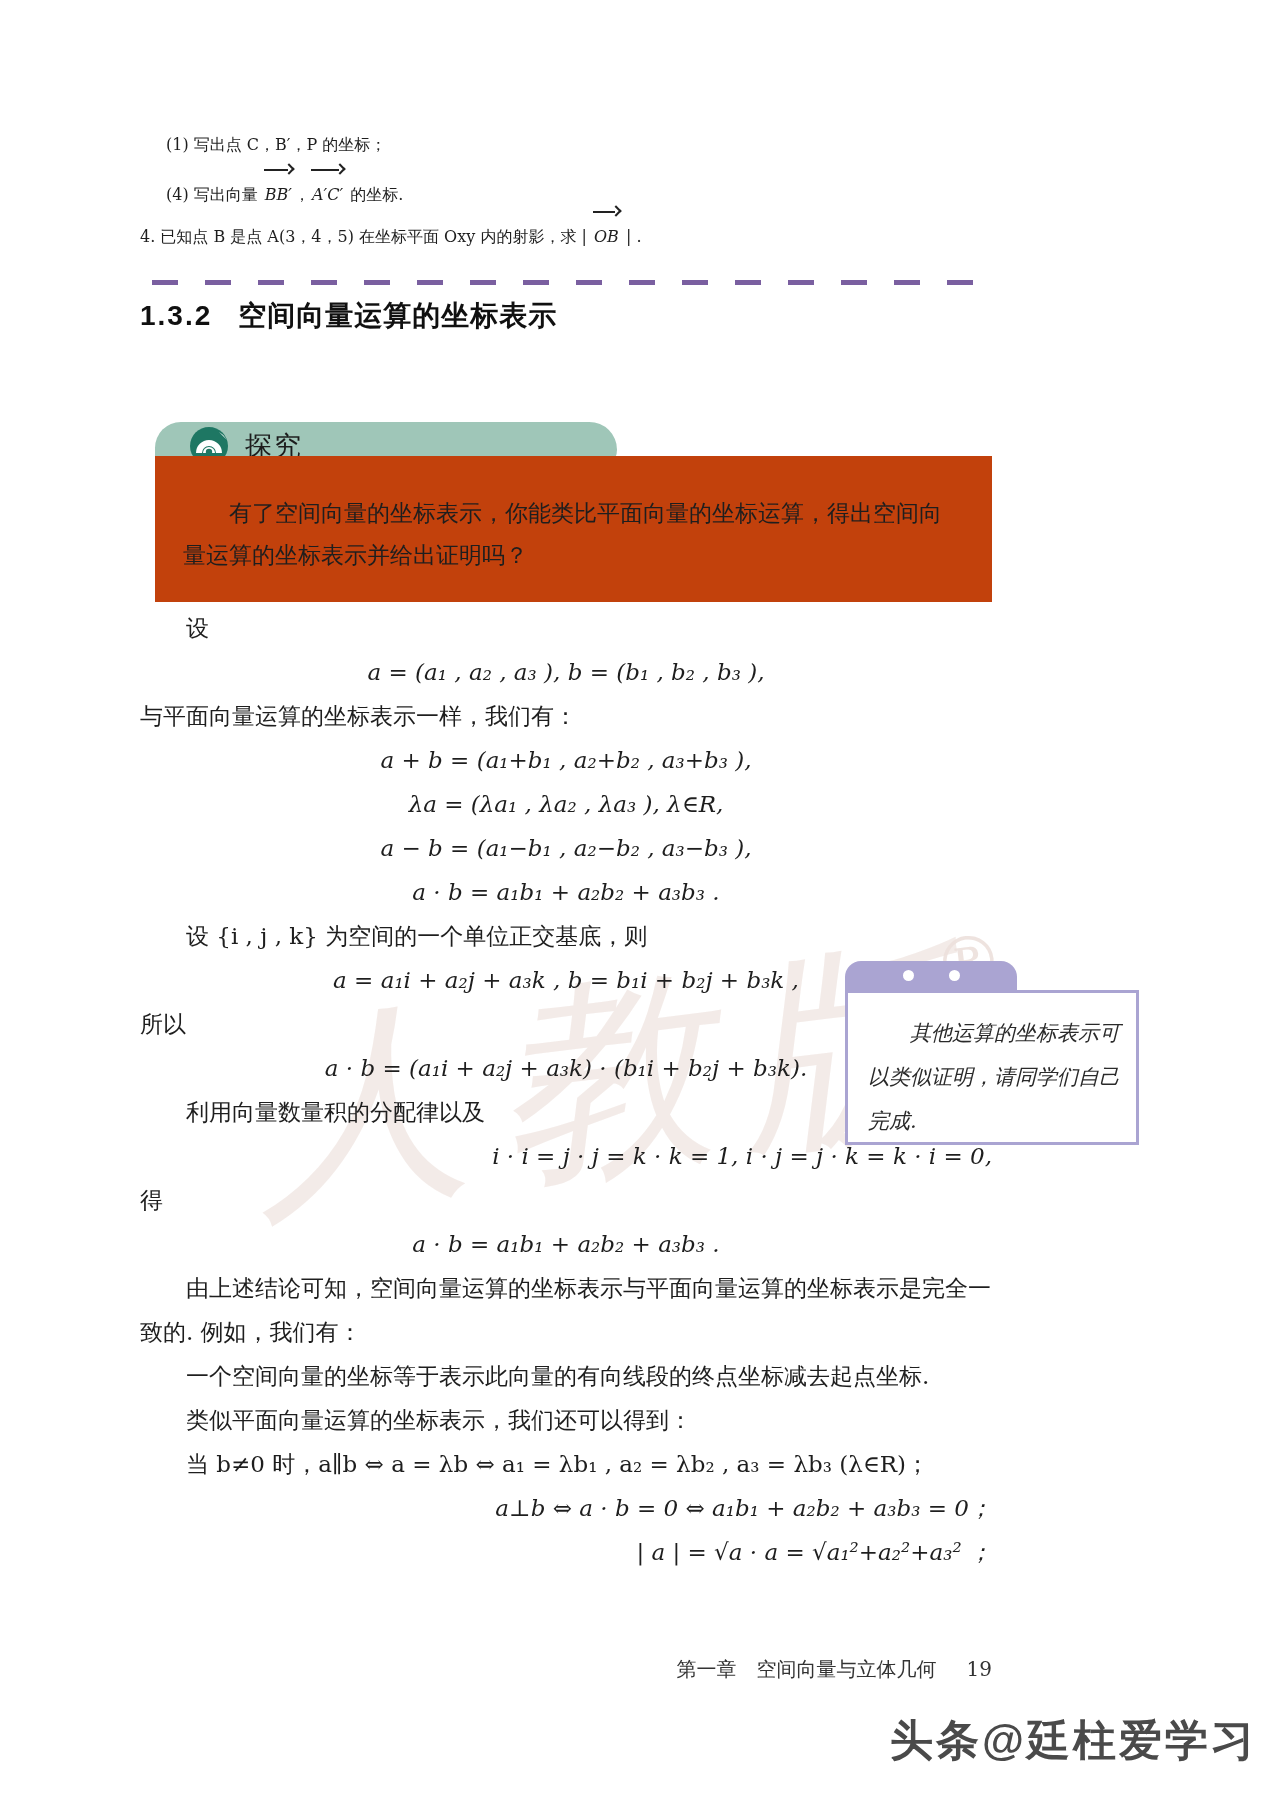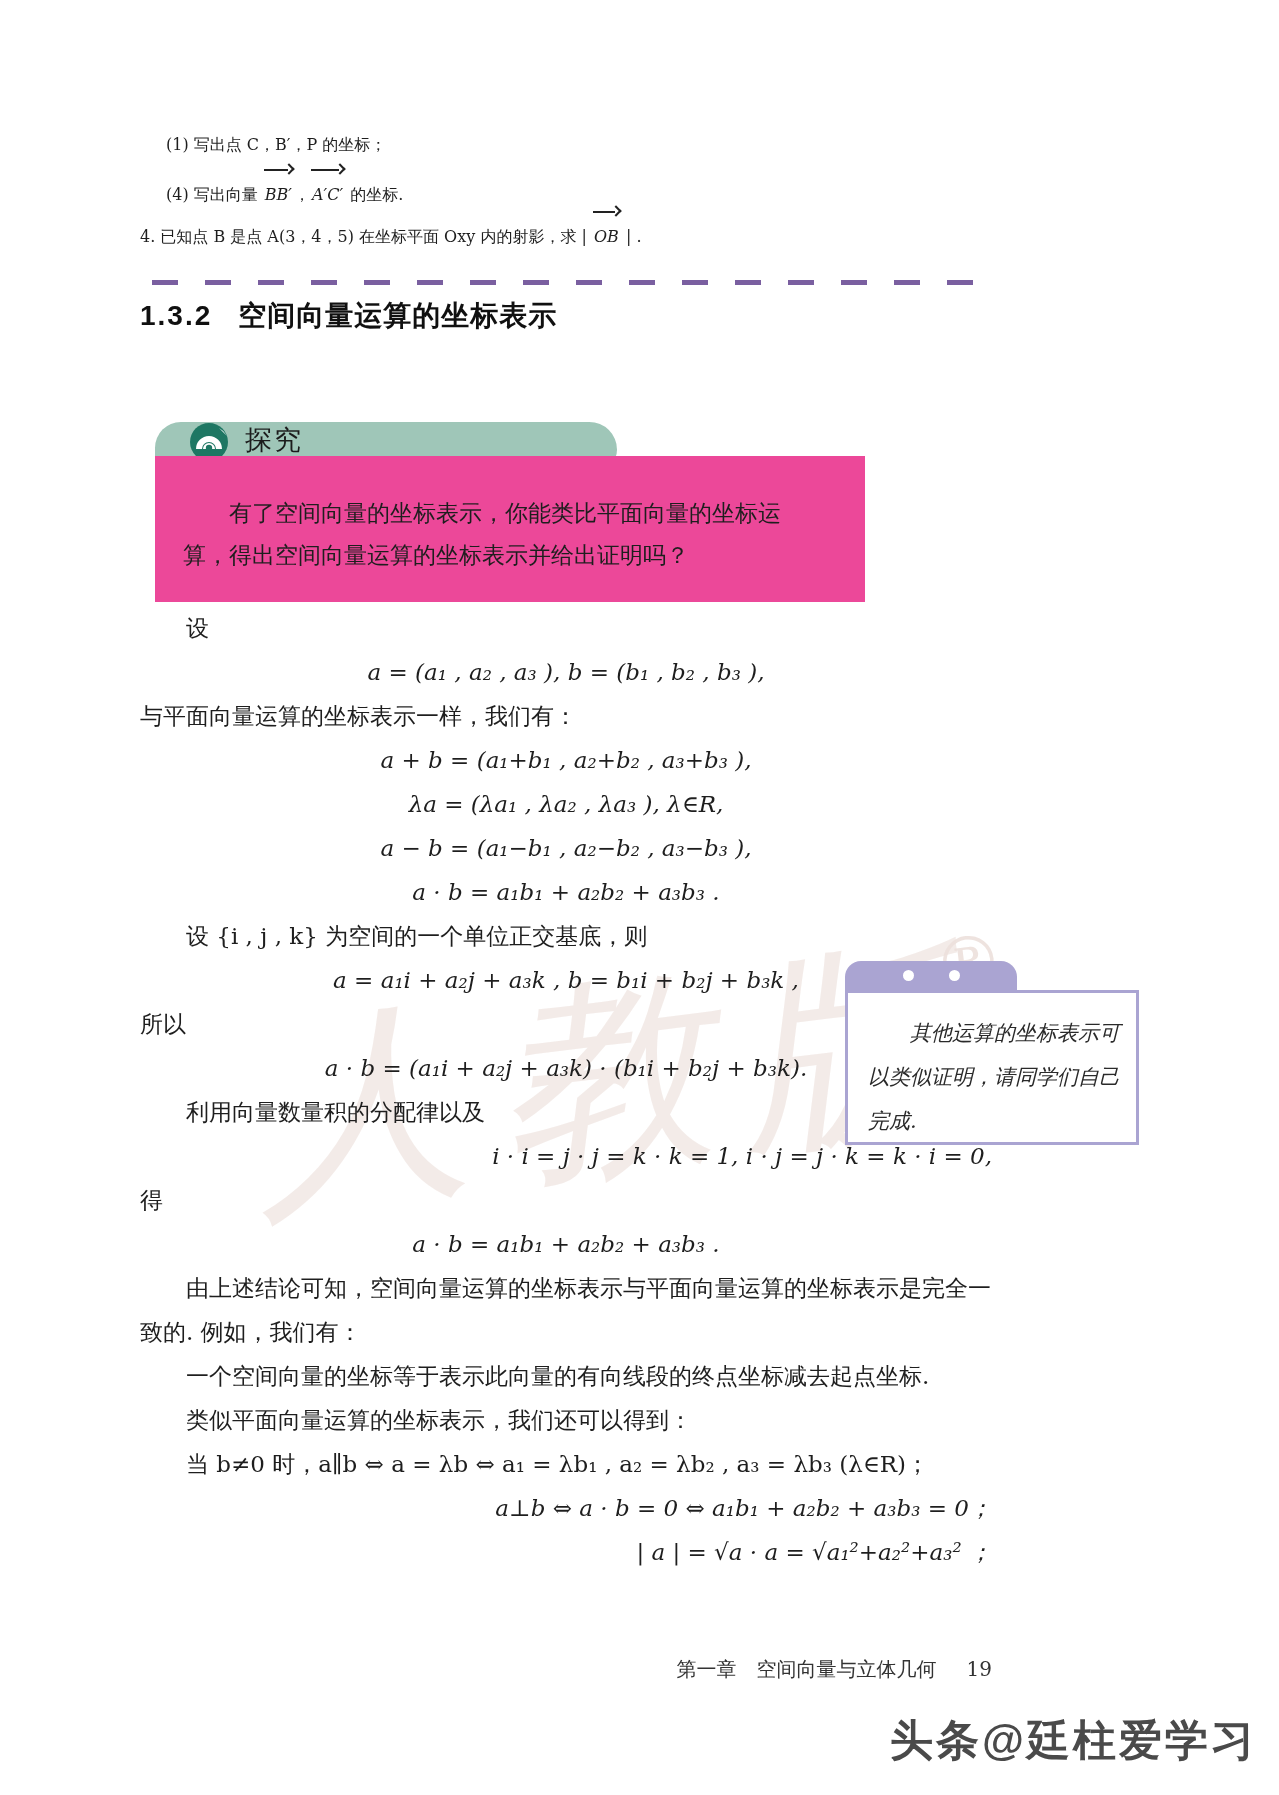--- a/index.html
+++ b/index.html
@@ -31,25 +31,25 @@
   #divider{position:absolute;left:152px;top:280px;width:840px;height:5px;z-index:1;
     background:repeating-linear-gradient(to right,#7a5fa0 0 26px,transparent 26px 53px);}
   
   #heading{position:absolute;left:140px;top:297px;z-index:1;
     font-family:"Liberation Sans","DejaVu Sans",sans-serif;font-weight:bold;
     font-size:28px;color:#101010;letter-spacing:1px;}
   #heading .sec-num{margin-right:26px;letter-spacing:2px;}
   
   #explore{position:absolute;left:155px;top:422px;width:837px;z-index:1;}
   .exp-tab{position:relative;width:462px;height:48px;background:#9fc6b8;
-    border-radius:28px 30px 22px 0;display:flex;padding-left:34px;box-sizing:border-box;}
+    border-radius:28px 30px 22px 0;display:flex;align-items:center;padding-left:34px;box-sizing:border-box;}
   .exp-icon{width:40px;height:40px;flex:0 0 40px;}
   .exp-label{font-family:"Liberation Sans","DejaVu Sans",sans-serif;font-size:27px;color:#1c1c1c;margin-left:16px;letter-spacing:2px;}
-  .exp-body{position:relative;margin-top:-14px;width:710px;box-sizing:border-box;
-    background:#ec4899;padding:36px 40px 26px 28px;font-size:23px;line-height:42px;}
+  .exp-body{position:relative;margin-top:-14px;width:837px;box-sizing:border-box;
+    background:#c2410c;padding:36px 40px 26px 28px;font-size:23px;line-height:42px;}
   .exp-body .txt{text-indent:2em;}
   
   #content{position:absolute;left:140px;top:606px;width:852px;z-index:1;
     font-size:23px;line-height:44px;}
   #content .para{text-indent:2em;}
   #content .cont{text-indent:0;}
   #content .formula{text-align:center;text-indent:0;}
   .imath,.formula{font-style:italic;text-align:right;}
   
   #notebox{position:absolute;left:845px;top:961px;width:294px;z-index:2;}

